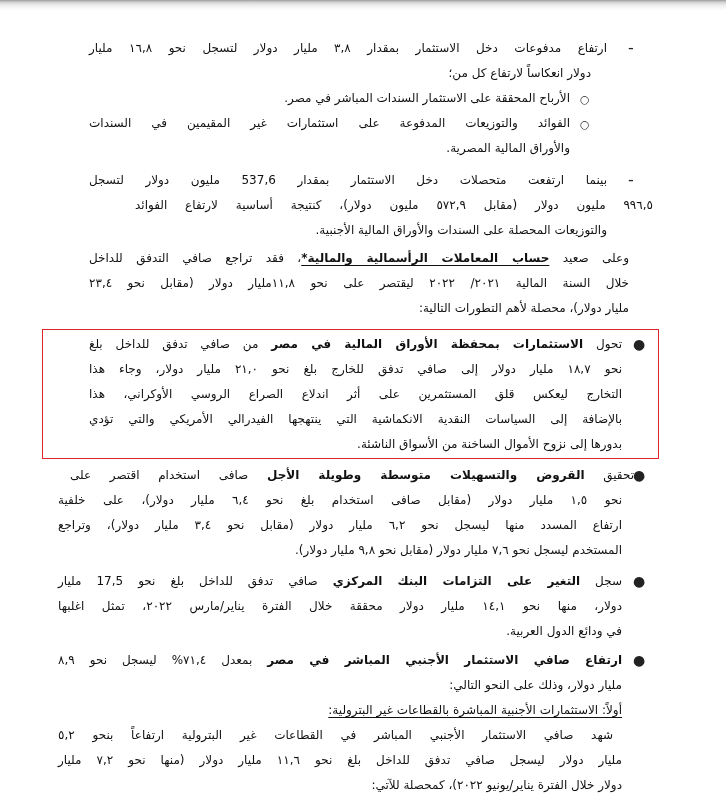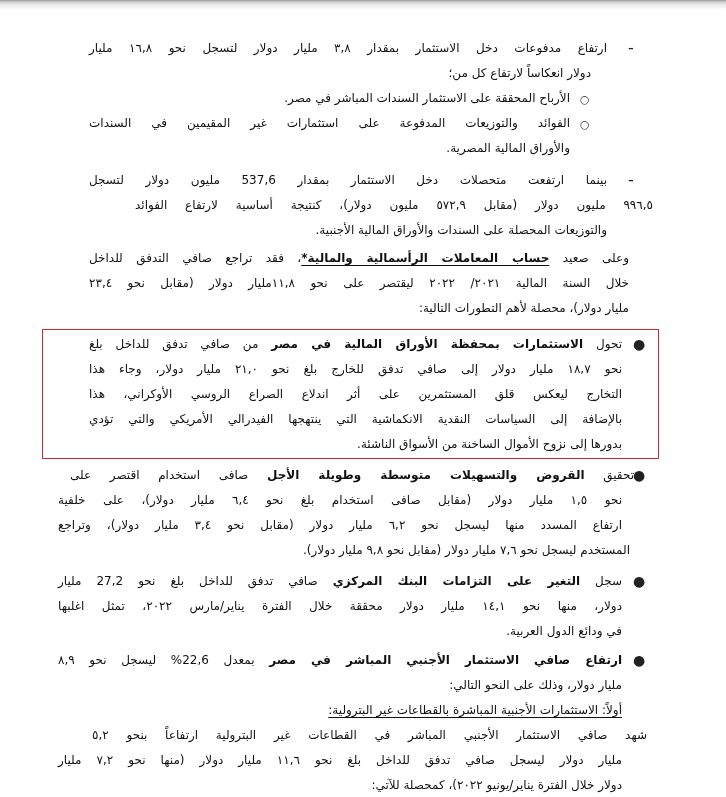--- a/index.html
+++ b/index.html
@@ -66,32 +66,32 @@
   <div class="line" style="left:89px;width:533px;top:382px;">التخارج ليعكس قلق المستثمرين على أثر اندلاع الصراع الروسي الأوكراني، هذا</div>
   <div class="line" style="left:89px;width:533px;top:407px;">بالإضافة إلى السياسات النقدية الانكماشية التي ينتهجها الفيدرالي الأمريكي والتي تؤدي</div>
   <div class="line" style="left:300px;width:322px;top:432px;text-align-last:right;">بدورها إلى نزوح الأموال الساخنة من الأسواق الناشئة.</div>
 
   <span class="dot" style="left:633px;top:463px;">●</span>
   <div class="line" style="left:58px;width:564px;top:463px;padding-left:12px;">
     <span>تحقيق </span><b>القروض والتسهيلات متوسطة وطويلة الأجل</b><span> صافى استخدام اقتصر على</span>
   </div>
   <div class="line" style="left:58px;width:564px;top:488px;">نحو ١,٥ مليار دولار (مقابل صافى استخدام بلغ نحو ٦,٤ مليار دولار)، على خلفية</div>
   <div class="line" style="left:58px;width:564px;top:513px;">ارتفاع المسدد منها ليسجل نحو ٦,٢ مليار دولار (مقابل نحو ٣,٤ مليار دولار)، وتراجع</div>
-  <div class="line" style="left:240px;width:382px;top:538px;text-align-last:right;margin-left:8px;">المستخدم ليسجل نحو ٧,٦ مليار دولار (مقابل نحو ٩,٨ مليار دولار).</div>
+  <div class="line" style="left:240px;width:382px;top:538px;text-align-last:right;">المستخدم ليسجل نحو ٧,٦ مليار دولار (مقابل نحو ٩,٨ مليار دولار).</div>
 
   <span class="dot" style="left:633px;top:569px;">●</span>
   <div class="line" style="left:58px;width:564px;top:569px;">
-    <span>سجل </span><b>التغير على التزامات البنك المركزي</b><span> صافي تدفق للداخل بلغ نحو 27,2 مليار</span>
+    <span>سجل </span><b>التغير على التزامات البنك المركزي</b><span> صافي تدفق للداخل بلغ نحو 17,5 مليار</span>
   </div>
   <div class="line" style="left:58px;width:564px;top:594px;">دولار، منها نحو ١٤,١ مليار دولار محققة خلال الفترة يناير/مارس ٢٠٢٢، تمثل اغلبها</div>
   <div class="line" style="left:420px;width:202px;top:619px;text-align-last:right;">في ودائع الدول العربية.</div>
 
   <span class="dot" style="left:633px;top:648px;">●</span>
   <div class="line" style="left:58px;width:564px;top:648px;">
-    <span></span><b>ارتفاع صافي الاستثمار الأجنبي المباشر في مصر</b><span> بمعدل 22,6% ليسجل نحو ٨,٩</span>
+    <span></span><b>ارتفاع صافي الاستثمار الأجنبي المباشر في مصر</b><span> بمعدل ٧١,٤% ليسجل نحو ٨,٩</span>
   </div>
   <div class="line" style="left:380px;width:242px;top:673px;text-align-last:right;">مليار دولار، وذلك على النحو التالي:</div>
 
   <div class="line u" style="left:170px;width:452px;top:698px;text-align-last:right;">أولاً: الاستثمارات الأجنبية المباشرة بالقطاعات غير البترولية:</div>
-  <div class="line" style="left:58px;width:555px;top:723px;margin-left:34px;">شهد صافي الاستثمار الأجنبي المباشر في القطاعات غير البترولية ارتفاعاً بنحو ٥,٢</div>
+  <div class="line" style="left:58px;width:555px;top:723px;">شهد صافي الاستثمار الأجنبي المباشر في القطاعات غير البترولية ارتفاعاً بنحو ٥,٢</div>
   <div class="line" style="left:58px;width:564px;top:748px;">مليار دولار ليسجل صافي تدفق للداخل بلغ نحو ١١,٦ مليار دولار (منها نحو ٧,٢ مليار</div>
   <div class="line" style="left:300px;width:322px;top:773px;text-align-last:right;">دولار خلال الفترة يناير/يونيو ٢٠٢٢)، كمحصلة للآتي:</div>
 </div>
 
 </body></html>

